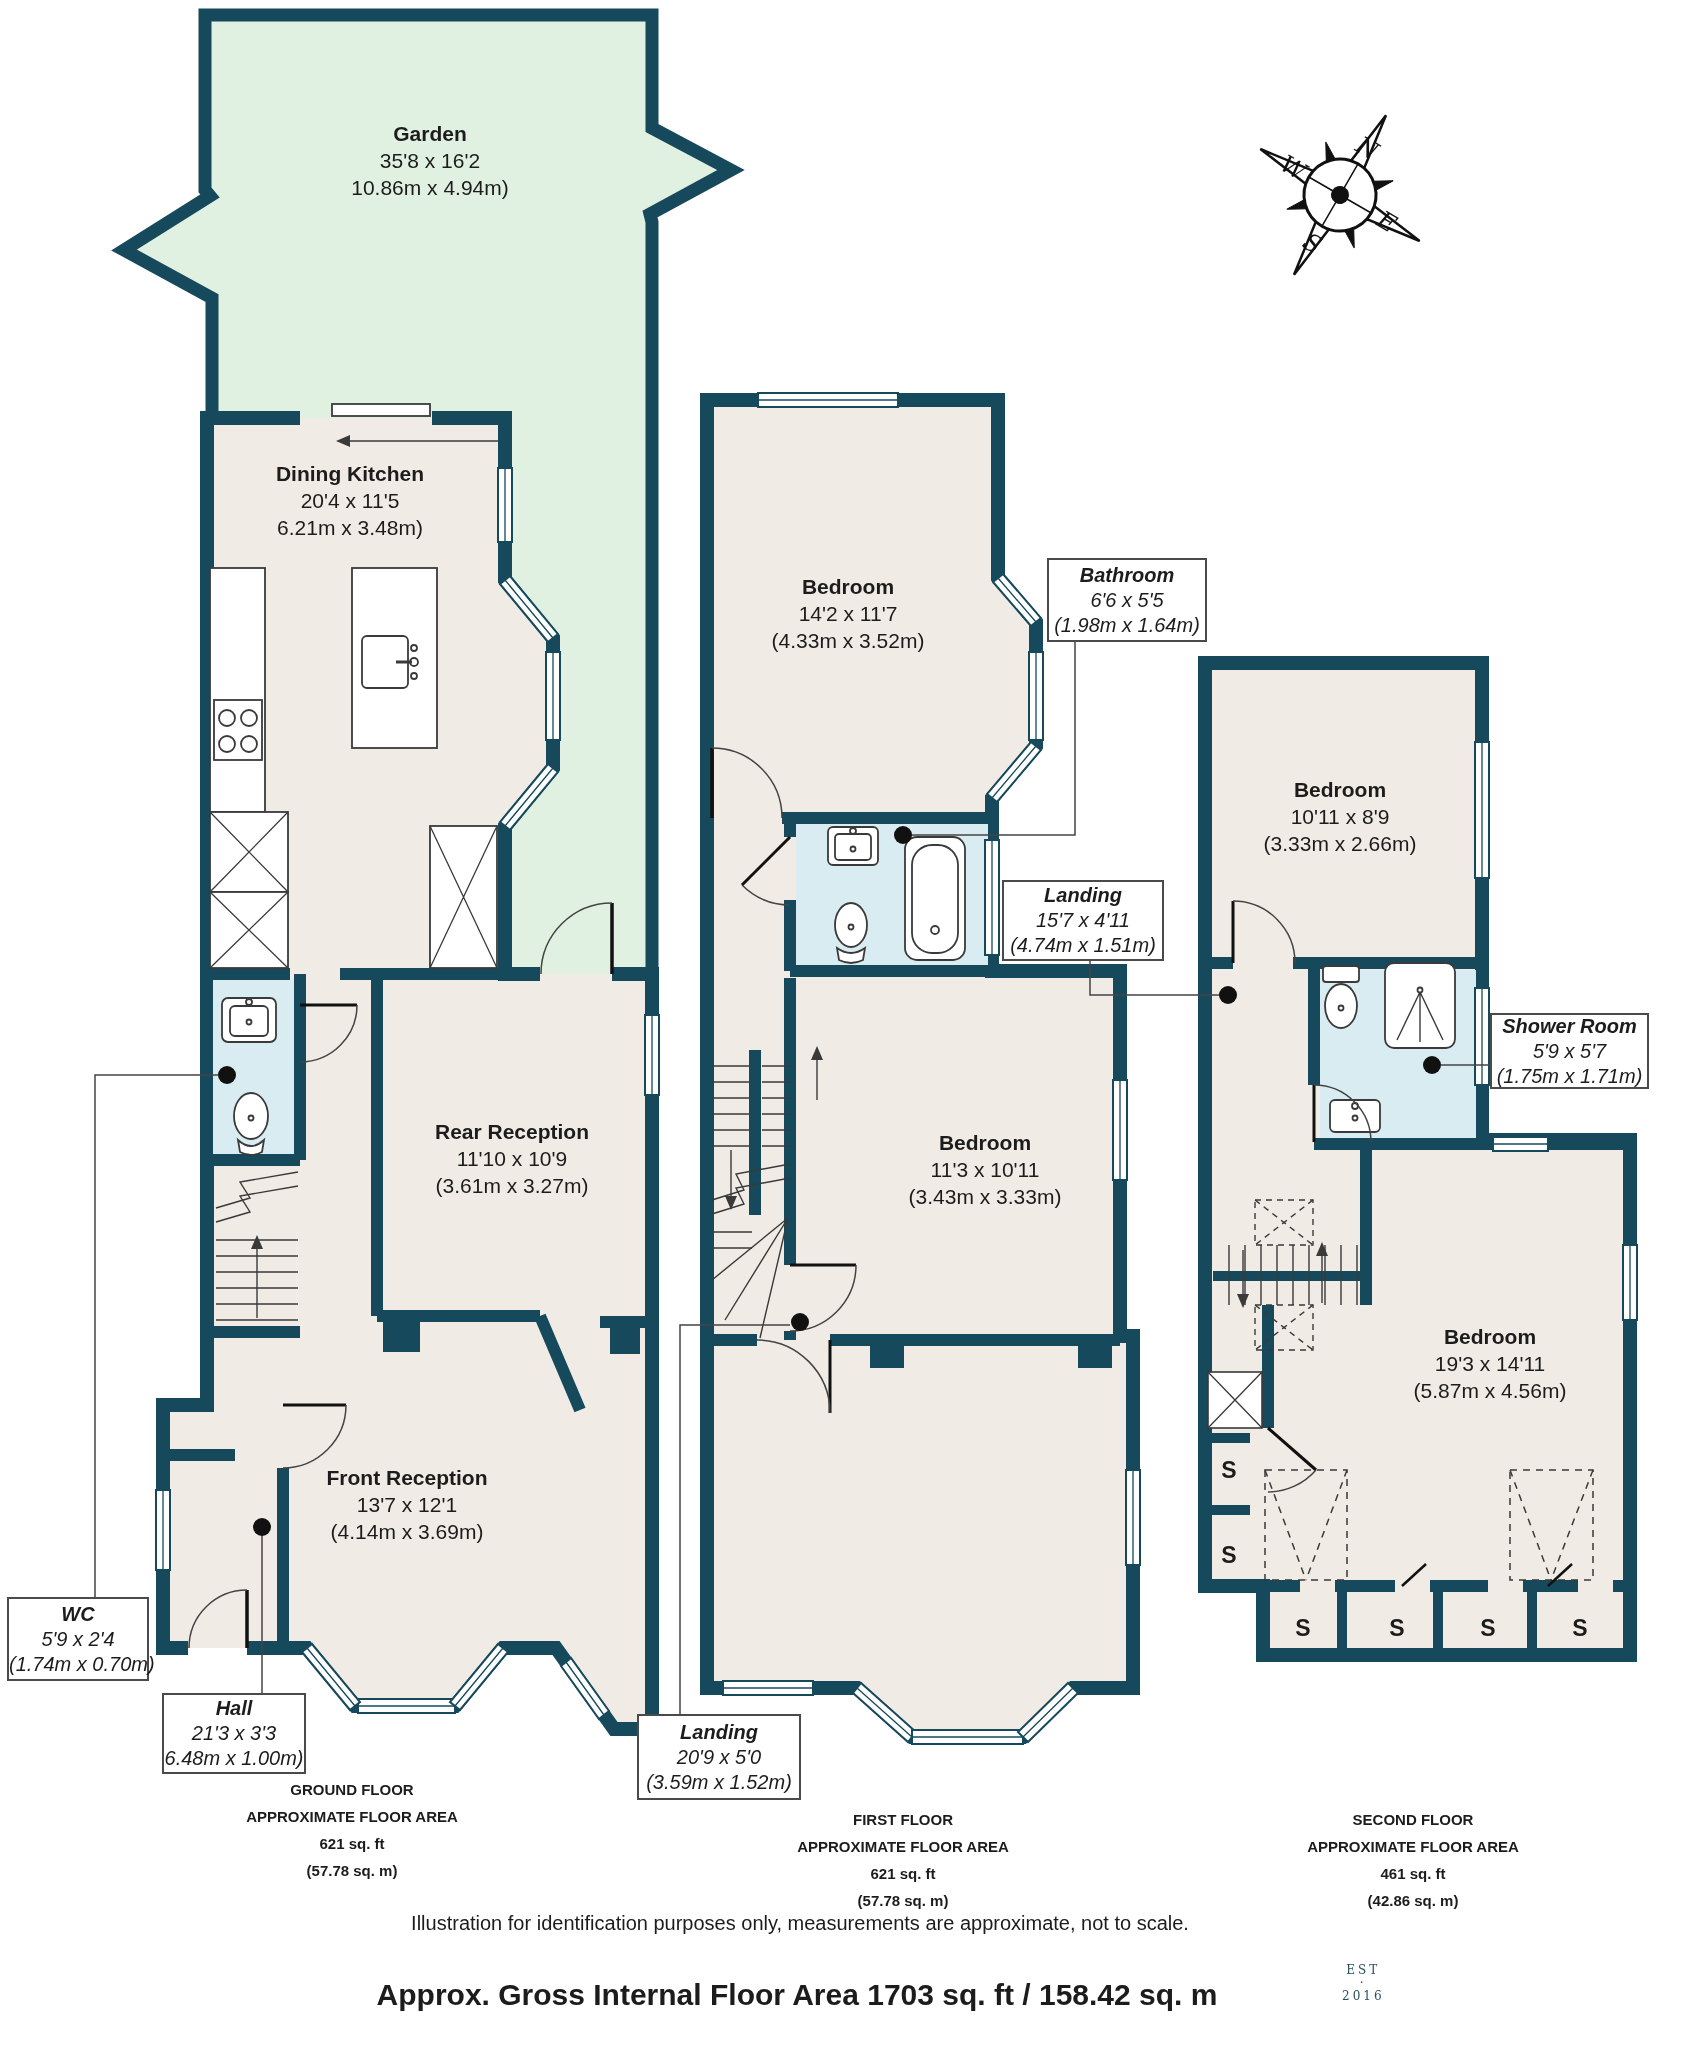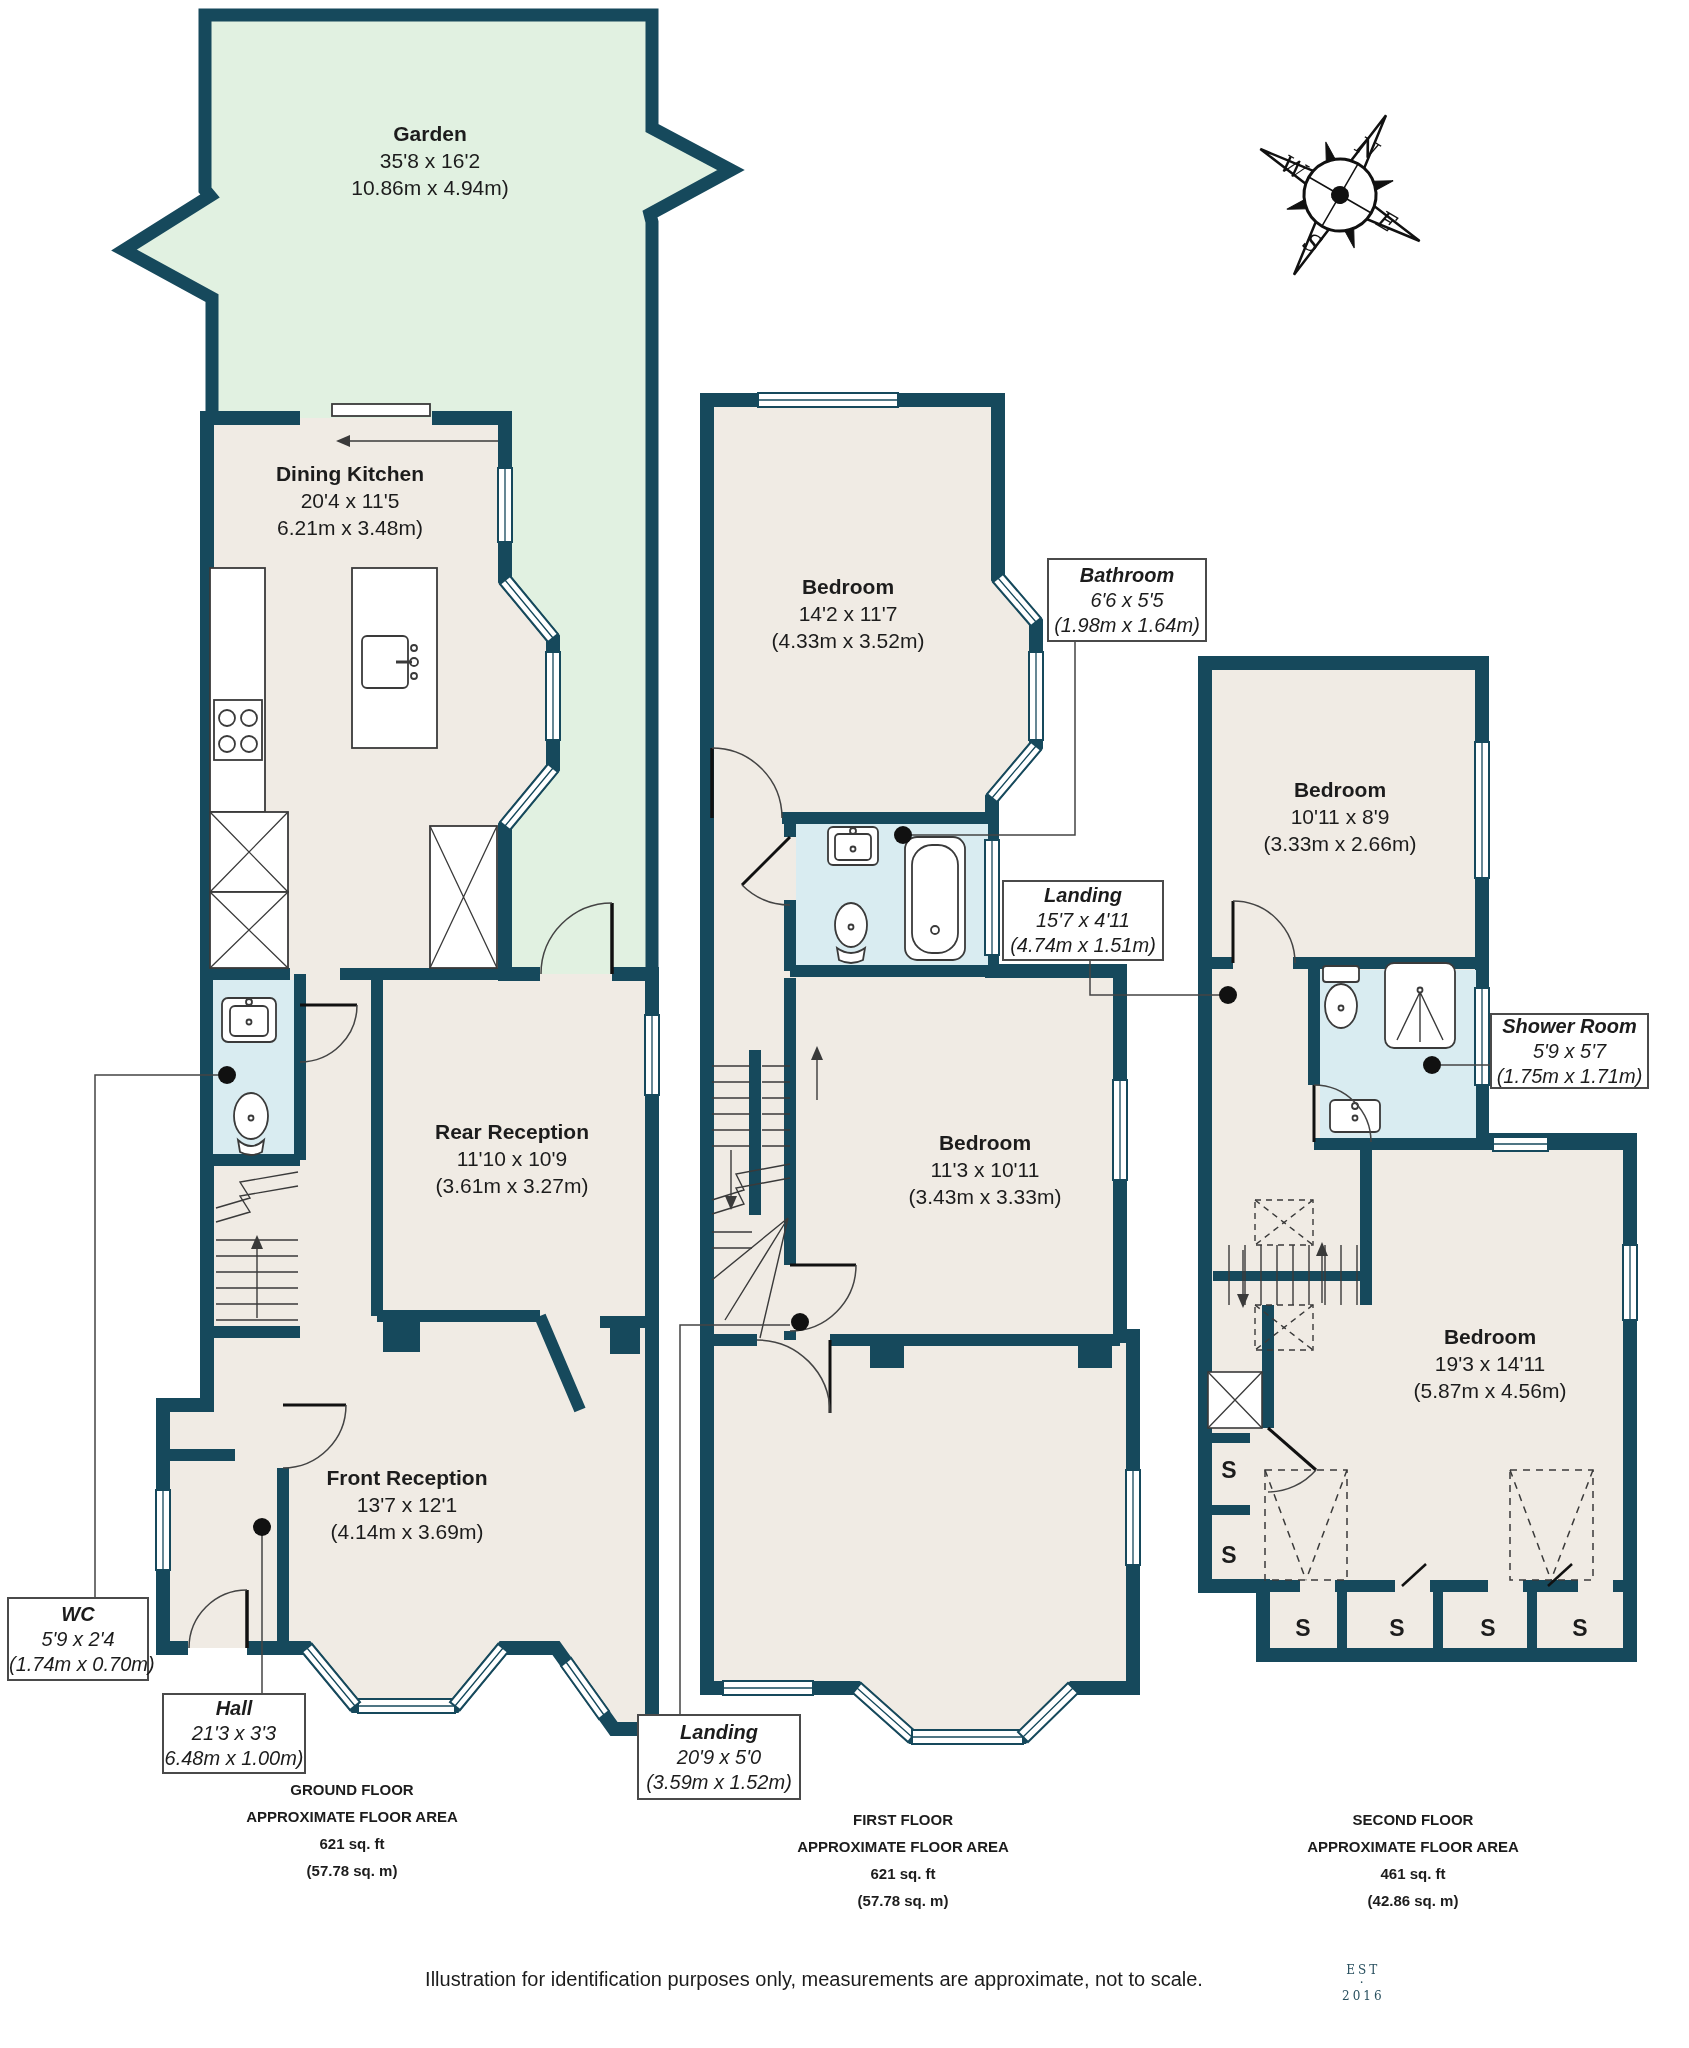--- a/index.html
+++ b/index.html
@@ -389,21 +389,22 @@
     <div>621 sq. ft</div>
     <div>(57.78 sq. m)</div>
   </div>
   <div class="floor-caption" style="left:1413px;top:1806px;">
     <div>SECOND FLOOR</div>
     <div>APPROXIMATE FLOOR AREA</div>
     <div>461 sq. ft</div>
     <div>(42.86 sq. m)</div>
   </div>
 
-  <div class="footer-note" style="left:800px;top:1968px;margin-left:14px;">Illustration for identification purposes only, measurements are approximate, not to scale.</div>
+  <div class="footer-title" style="left:797px;top:1978px;">Approx. Gross Internal Floor Area 1703 sq. ft / 158.42 sq. m</div>
+  <div class="footer-note" style="left:800px;top:1912px;">Illustration for identification purposes only, measurements are approximate, not to scale.</div>
   <div class="brand" style="left:1336px;top:1962px;">
     <span class="brand-est">
       <span>EST</span>
       <span>·</span>
       <span>2016</span>
     </span>
   </div>
 
 </div>
 

